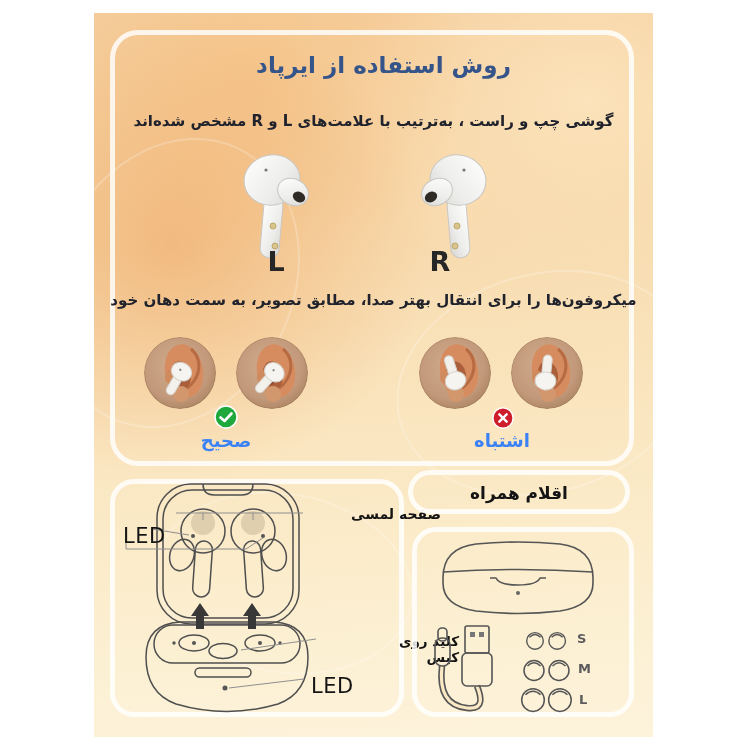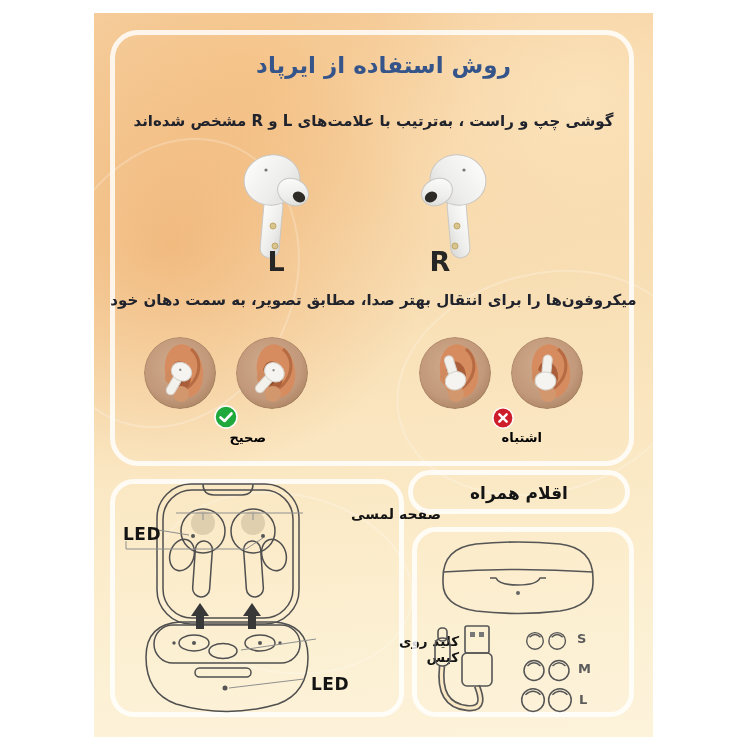--- a/index.html
+++ b/index.html
@@ -15,23 +15,23 @@
       linear-gradient(176deg, #f5cd9c 0%, #f7d7a9 26%, #f9e2ba 48%, #fbeac7 68%, #fcf0d3 85%, #fdf3db 100%);
   }
   .wisp { position:absolute; border:2px solid rgba(255,255,255,.22); border-radius:50%; }
   .panel { position:absolute; border:5px solid rgba(255,255,255,.82); border-radius:28px; }
   .abs { position:absolute; }
   .txt { color:#20222c; font-weight:700; text-align:center; }
   .rtl { direction:rtl; unicode-bidi:plaintext; }
   .title { font-size:23px; color:#35548a; letter-spacing:.2px;padding-left:20px; }
   .sub { font-size:15px; }
   .lr { font-size:27px; color:#262626; font-weight:700; }
-  .plabel { font-size:13px; color:#000000;text-align:right; }
+  .plabel { font-size:18px; color:#3b82f6; }
   .callout-fa { font-size:14px; color:#141414; font-weight:700; direction:rtl;margin-left:48px; }
-  .callout-led { font-size:17px; color:#141414; font-weight:700; letter-spacing:.5px; }
+  .callout-led { font-size:21px; color:#141414; font-weight:400; letter-spacing:.5px; }
   .size-letter { font-size:13px; color:#5c5c5c; font-weight:700; }
   .ear { width:72px; height:72px; border-radius:50%; overflow:hidden; }
   svg { display:block; }
 </style>
 </head>
 <body>
 
 <div class="page">
 
   <svg width="0" height="0" style="position:absolute" aria-hidden="true">

